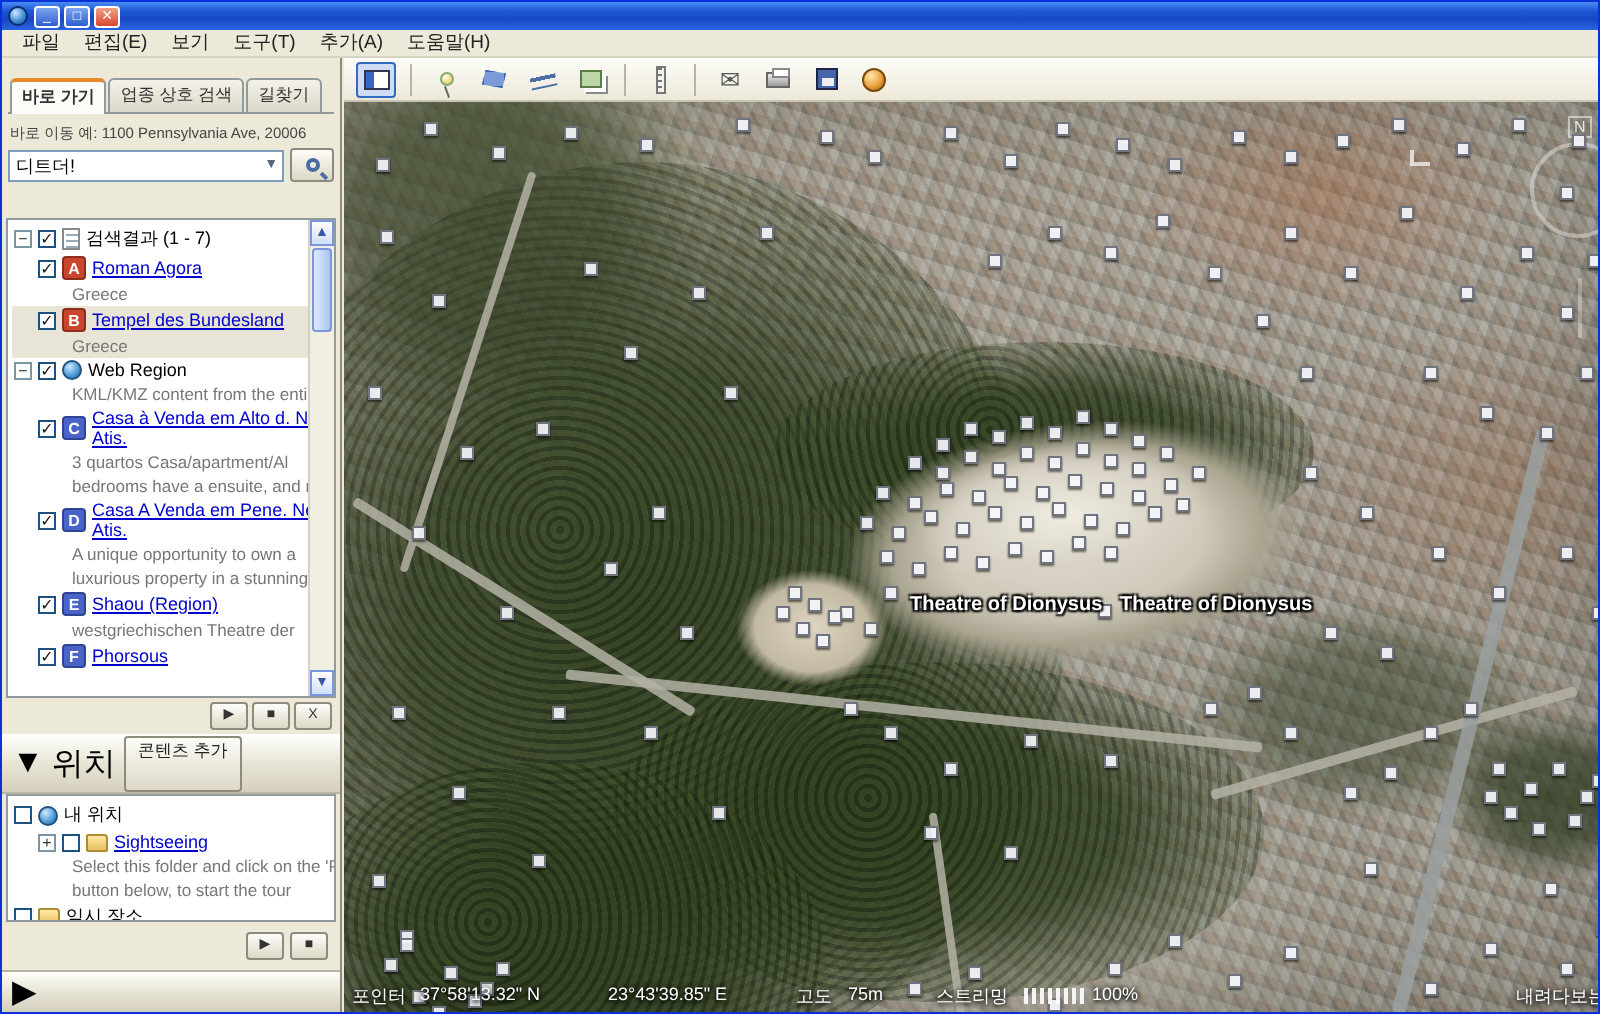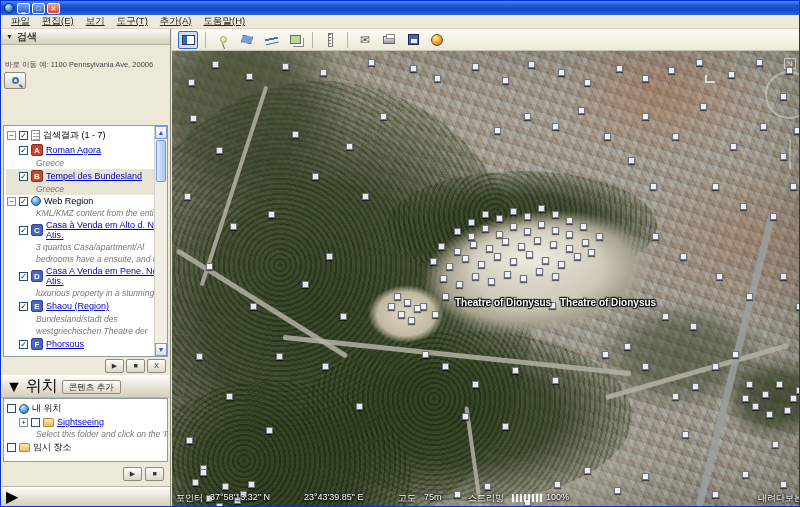--- a/index.html
+++ b/index.html
@@ -12,21 +12,21 @@
   .titlebar .app-globe { width:10px; height:10px; border-radius:50%;
     background:radial-gradient(circle at 35% 30%,#cfe6ff,#3f8fd6 55%,#1c4f9e); border:1px solid #0a2f6e; }
   .titlebar .ttext { color:#fff; font-size:10px; font-weight:bold; text-shadow:1px 1px 1px #12309c; flex:1; }
   .winbtns { display:flex; gap:2px; }
   .winbtn { width:13px; height:11px; font-size:7px; line-height:10px; text-align:center; color:#fff; border-radius:2px;
     border:1px solid #fff; background:linear-gradient(#7ba4ef,#2f5fd0); }
   .winbtn.close { background:linear-gradient(#f0a086,#d6492f); }
 
   
   .menubar { height:14px; background:#ece9d8; border-bottom:1px solid #d8d4c4; display:flex; align-items:center; padding:0 4px; }
-  .menubar span { font-size:9.5px; color:#222; padding:0 6px;text-decoration:underline; }
+  .menubar span { font-size:9.5px; color:#222; padding:0 6px; }
 
   
   .sidebar { position:absolute; left:0; top:28px; width:170px; bottom:0; background:#ece9d8;
     border-right:1px solid #8d897c; display:flex; flex-direction:column; }
   .phead { height:16px; flex:0 0 16px; display:flex; align-items:center; gap:4px; padding:0 5px;
     background:linear-gradient(#fdfdfb,#e6e2d2 55%,#d5d0bd); border-bottom:1px solid #b8b4a4; }
   .phead .arr { font-size:7px; color:#333; }
   .phead .ptitle { font-size:10px; font-weight:bold; color:#3a3a2e; flex:1; }
 
   .searchbox { flex:0 0 76px; padding:10px 3px 0 3px; position:relative; }
@@ -40,21 +40,21 @@
   .sinput .val { line-height:14px; }
   .sinput .drop { position:absolute; right:2px; top:3px; font-size:7px; color:#567; }
   .magbtn { width:22px; height:17px; border:1px solid #8e8a7e; border-radius:2px; background:linear-gradient(#fdfcf8,#ddd8c6);
     display:flex; align-items:center; justify-content:center; }
   .mag { width:7px; height:7px; border:2px solid #4a6fa5; border-radius:50%; position:relative; }
   .mag::after { content:""; position:absolute; width:4px; height:2px; background:#4a6fa5; transform:rotate(45deg); left:5px; top:6px; }
 
   .results { flex:1; background:#fff; border:1px solid #919b9c; margin:4px 2px 0 2px; position:relative; overflow:hidden; }
   .tree { position:absolute; inset:0 13px 0 0; overflow:hidden; padding:2px 0 0 2px; }
   .trow { display:flex; align-items:center; gap:3px; padding:1px 1px; font-size:9px; white-space:nowrap; }
-  .ind1 { padding-left:13px; } .ind2 { padding-left:30px;font-style:italic; }
+  .ind1 { padding-left:13px; } .ind2 { padding-left:30px; }
   .exp { width:9px; height:9px; border:1px solid #7a96a5; background:#fff; font-size:8px; line-height:7px; text-align:center; color:#333; flex:0 0 9px; }
   .cb { width:9px; height:9px; border:1px solid #1c5180; background:#fff; font-size:8px; line-height:8px; text-align:center; color:#111; flex:0 0 9px; }
   .badge { width:12px; height:12px; border-radius:2px; color:#fff; font-weight:bold; font-size:8px; line-height:11px; text-align:center; flex:0 0 12px; }
   .badge.red { background:#c9452c; border:1px solid #8a2f1e; }
   .badge.blue { background:#4a63c8; border:1px solid #2f4494; }
   .link { color:#0000cc; text-decoration:underline; line-height:10px; }
   .grey { color:#777; font-size:8.5px; line-height:10px; }
   .sel { background:#e9e5d6; }
   .ficon { width:11px; height:9px; background:linear-gradient(#ffe9a8,#e8c060); border:1px solid #b08c30; border-radius:1px 2px 1px 1px; flex:0 0 11px; }
   .gicon { width:10px; height:10px; border-radius:50%; background:radial-gradient(circle at 35% 30%,#cfe8ff,#4a9ad6 60%,#1f5fa0); border:1px solid #23527c; flex:0 0 10px; }
@@ -65,21 +65,21 @@
   .sbtn.down { position:absolute; bottom:0; left:0; right:0; }
   .sthumb { position:absolute; top:14px; left:1px; right:1px; height:42px; border:1px solid #7a96df; border-radius:2px;
     background:linear-gradient(90deg,#dfe9fd,#aac4f2); }
 
   .actrow { flex:0 0 18px; display:flex; justify-content:flex-end; align-items:center; gap:2px; padding:1px 4px; }
   .mbtn { width:19px; height:14px; border:1px solid #8e8a7e; border-radius:2px; background:linear-gradient(#fdfcf8,#ddd8c6);
     font-size:7px; line-height:12px; text-align:center; color:#333; }
 
   .phead2 { flex:0 0 17px; display:flex; align-items:center; gap:4px; padding:0 5px;
     background:linear-gradient(#fdfdfb,#e6e2d2 55%,#d5d0bd); border-top:1px solid #fff; border-bottom:1px solid #b8b4a4; }
-  .addbtn { font-size:8.5px; padding:0 6px; height:14px; line-height:13px; border:1px solid #8e8a7e; border-radius:2px;
+  .addbtn { font-size:8.5px; padding:0 6px; height:28px; line-height:13px; border:1px solid #8e8a7e; border-radius:2px;
     background:linear-gradient(#fdfcf8,#ddd8c6); color:#222; }
   .places { flex:0 0 64px; background:#fff; border:1px solid #919b9c; margin:0 2px; padding:2px 0 0 2px; overflow:hidden; }
   .placts { flex:0 0 24px; display:flex; justify-content:flex-end; align-items:center; gap:3px; padding:2px 6px; }
   .layhead { flex:0 0 16px; display:flex; align-items:center; gap:4px; padding:0 5px;
     background:linear-gradient(#fdfdfb,#e6e2d2 55%,#d5d0bd); border-top:1px solid #b8b4a4; }
 
   
   .maparea { position:absolute; left:171px; top:28px; right:0; bottom:0; display:flex; flex-direction:column; }
   .maptoolbar { flex:0 0 22px; background:linear-gradient(#fdfcf8,#ece9d8); border-bottom:1px solid #c8c4b4;
     display:flex; align-items:center; gap:4px; padding:0 6px; }
@@ -160,28 +160,33 @@
       <span>파일</span>
       <span>편집(E)</span>
       <span>보기</span>
       <span>도구(T)</span>
       <span>추가(A)</span>
       <span>도움말(H)</span>
     </div>
 
   <div class="sidebar">
 
-    <div class="phead">
-      <span class="arr">▼</span>
-      <span class="ptitle">검색</span>
-    </div>
 
     <div class="searchbox">
+      <div class="tabs">
+        <div class="tab active">바로 가기</div>
+        <div class="tab">업종 상호 검색</div>
+        <div class="tab">길찾기</div>
+      </div>
       <div class="hint">바로 이동 예: 1100 Pennsylvania Ave, 20006</div>
       <div class="inrow">
+        <div class="sinput">
+          <div class="val">디트더!</div>
+          <div class="drop">▼</div>
+        </div>
         <div class="magbtn">
           <div class="mag"></div>
         </div>
       </div>
     </div>
 
     <div class="results">
       <div class="tree">
         <div class="trow">
           <div class="exp">−</div>
@@ -221,27 +226,27 @@
         <div class="trow ind2 grey">3 quartos Casa/apartment/Al</div>
         <div class="trow ind2 grey">bedrooms have a ensuite, and m</div>
         <div class="trow ind1">
           <div class="cb">✓</div>
           <div class="badge blue">D</div>
           <div>
             <div class="link">Casa A Venda em Pene. Nemot.</div>
             <div class="link">Atis.</div>
           </div>
         </div>
+        <div class="trow ind2 grey">A unique opportunity to own a</div>
         <div class="trow ind2 grey">luxurious property in a stunning</div>
         <div class="trow ind1">
           <div class="cb">✓</div>
           <div class="badge blue">E</div>
           <span class="link">Shaou (Region)</span>
         </div>
-        <div class="trow ind2 grey">Bundesland/stadt des</div>
         <div class="trow ind2 grey">westgriechischen Theatre der</div>
         <div class="trow ind1">
           <div class="cb">✓</div>
           <div class="badge blue">F</div>
           <span class="link">Phorsous</span>
         </div>
 
       </div>
       <div class="scroll">
         <div class="sbtn">▲</div>
@@ -268,20 +273,21 @@
         <div class="gicon"></div>
         <span>내 위치</span>
       </div>
       <div class="trow ind1">
         <div class="exp">+</div>
         <div class="cb"></div>
         <div class="ficon"></div>
         <span class="link">Sightseeing</span>
       </div>
       <div class="trow ind2 grey">Select this folder and click on the 'Pla</div>
+      <div class="trow ind2 grey">button below, to start the tour</div>
       <div class="trow">
         <div class="cb"></div>
         <div class="ficon"></div>
         <span>임시 장소</span>
       </div>
     </div>
 
     <div class="placts">
       <div class="mbtn">▶</div>
       <div class="mbtn">■</div>

